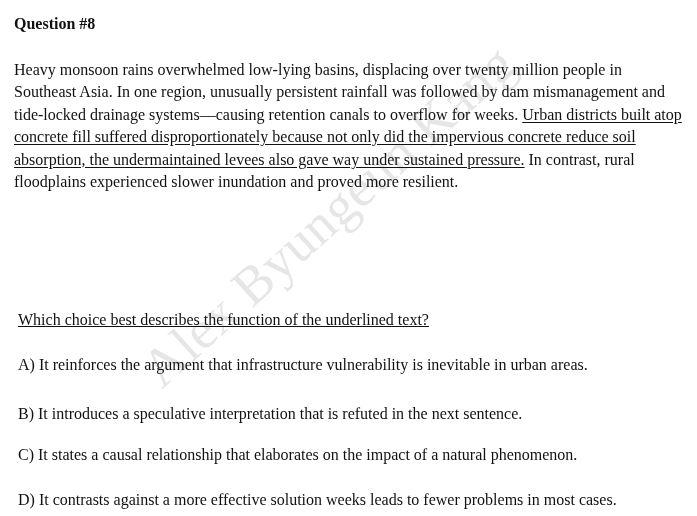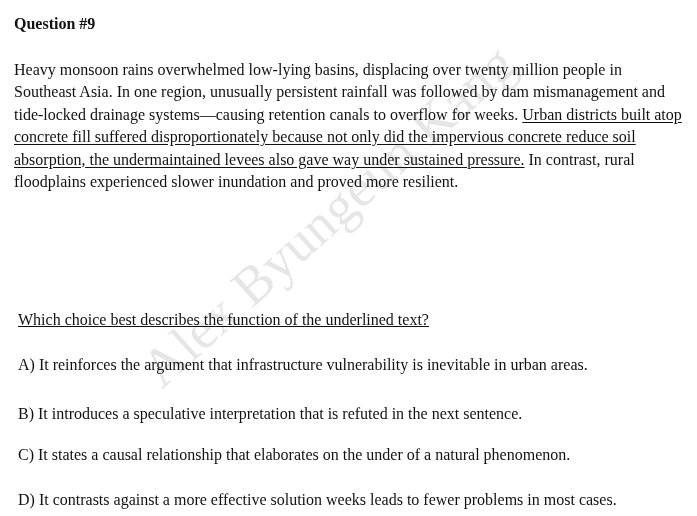--- a/index.html
+++ b/index.html
@@ -78,23 +78,23 @@
       letter-spacing: 0.5px;
     }
     .content { position: relative; z-index: 1; }
   </style>
 </head>
 <body>
 
 <div class="watermark">Alex Byungeun Kang</div>
 
 <div class="page content">
-  <p class="title">Question #9</p>
+  <p class="title">Question #8</p>
 
   <p class="passage"><span>Heavy monsoon rains overwhelmed low-lying basins, displacing over twenty million people in Southeast Asia. In one region, unusually persistent rainfall was followed by dam mismanagement and tide-locked drainage systems—causing retention canals to overflow for weeks. </span><span class="u">Urban districts built atop concrete fill suffered disproportionately because not only did the impervious concrete reduce soil absorption, the undermaintained levees also gave way under sustained pressure.</span><span> In contrast, rural floodplains experienced slower inundation and proved more resilient.</span></p>
 
   <p class="question">Which choice best describes the function of the underlined text?</p>
 
   <p class="choice a"><span>A)</span> <span>It reinforces the argument that infrastructure vulnerability is inevitable in urban areas.</span></p>
   <p class="choice b"><span>B)</span> <span>It introduces a speculative interpretation that is refuted in the next sentence.</span></p>
-  <p class="choice c"><span>C)</span> <span>It states a causal relationship that elaborates on the under of a natural phenomenon.</span></p>
+  <p class="choice c"><span>C)</span> <span>It states a causal relationship that elaborates on the impact of a natural phenomenon.</span></p>
   <p class="choice d"><span>D)</span> <span>It contrasts against a more effective solution weeks leads to fewer problems in most cases.</span></p>
 </div>
 
 </body></html>

